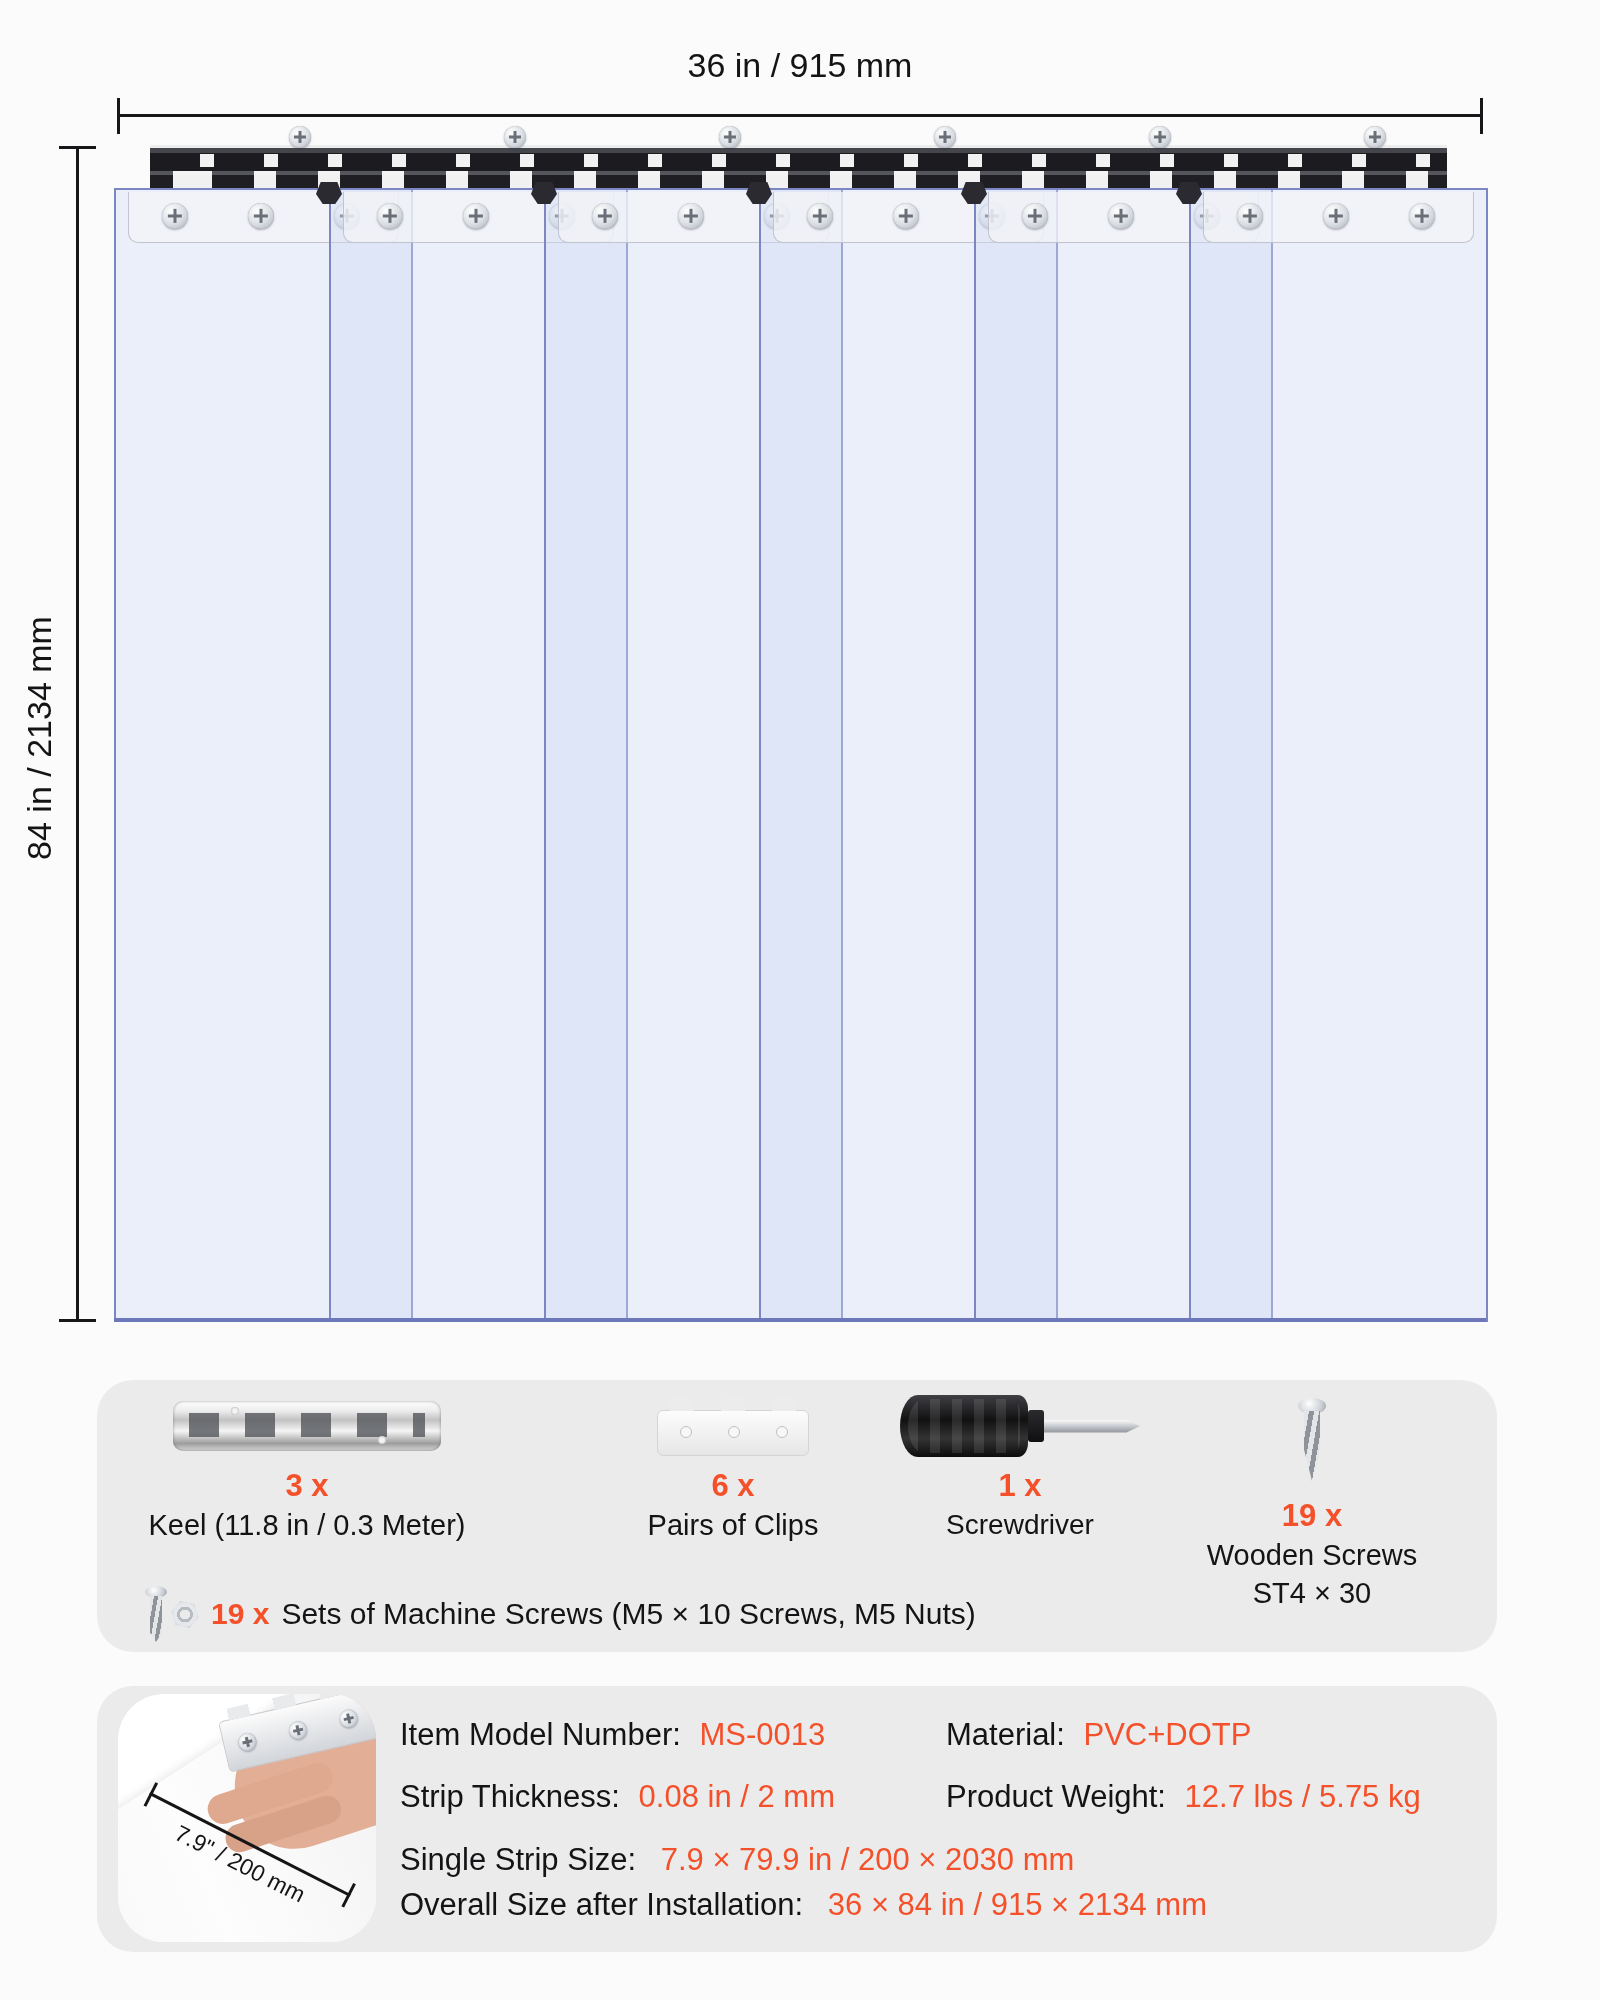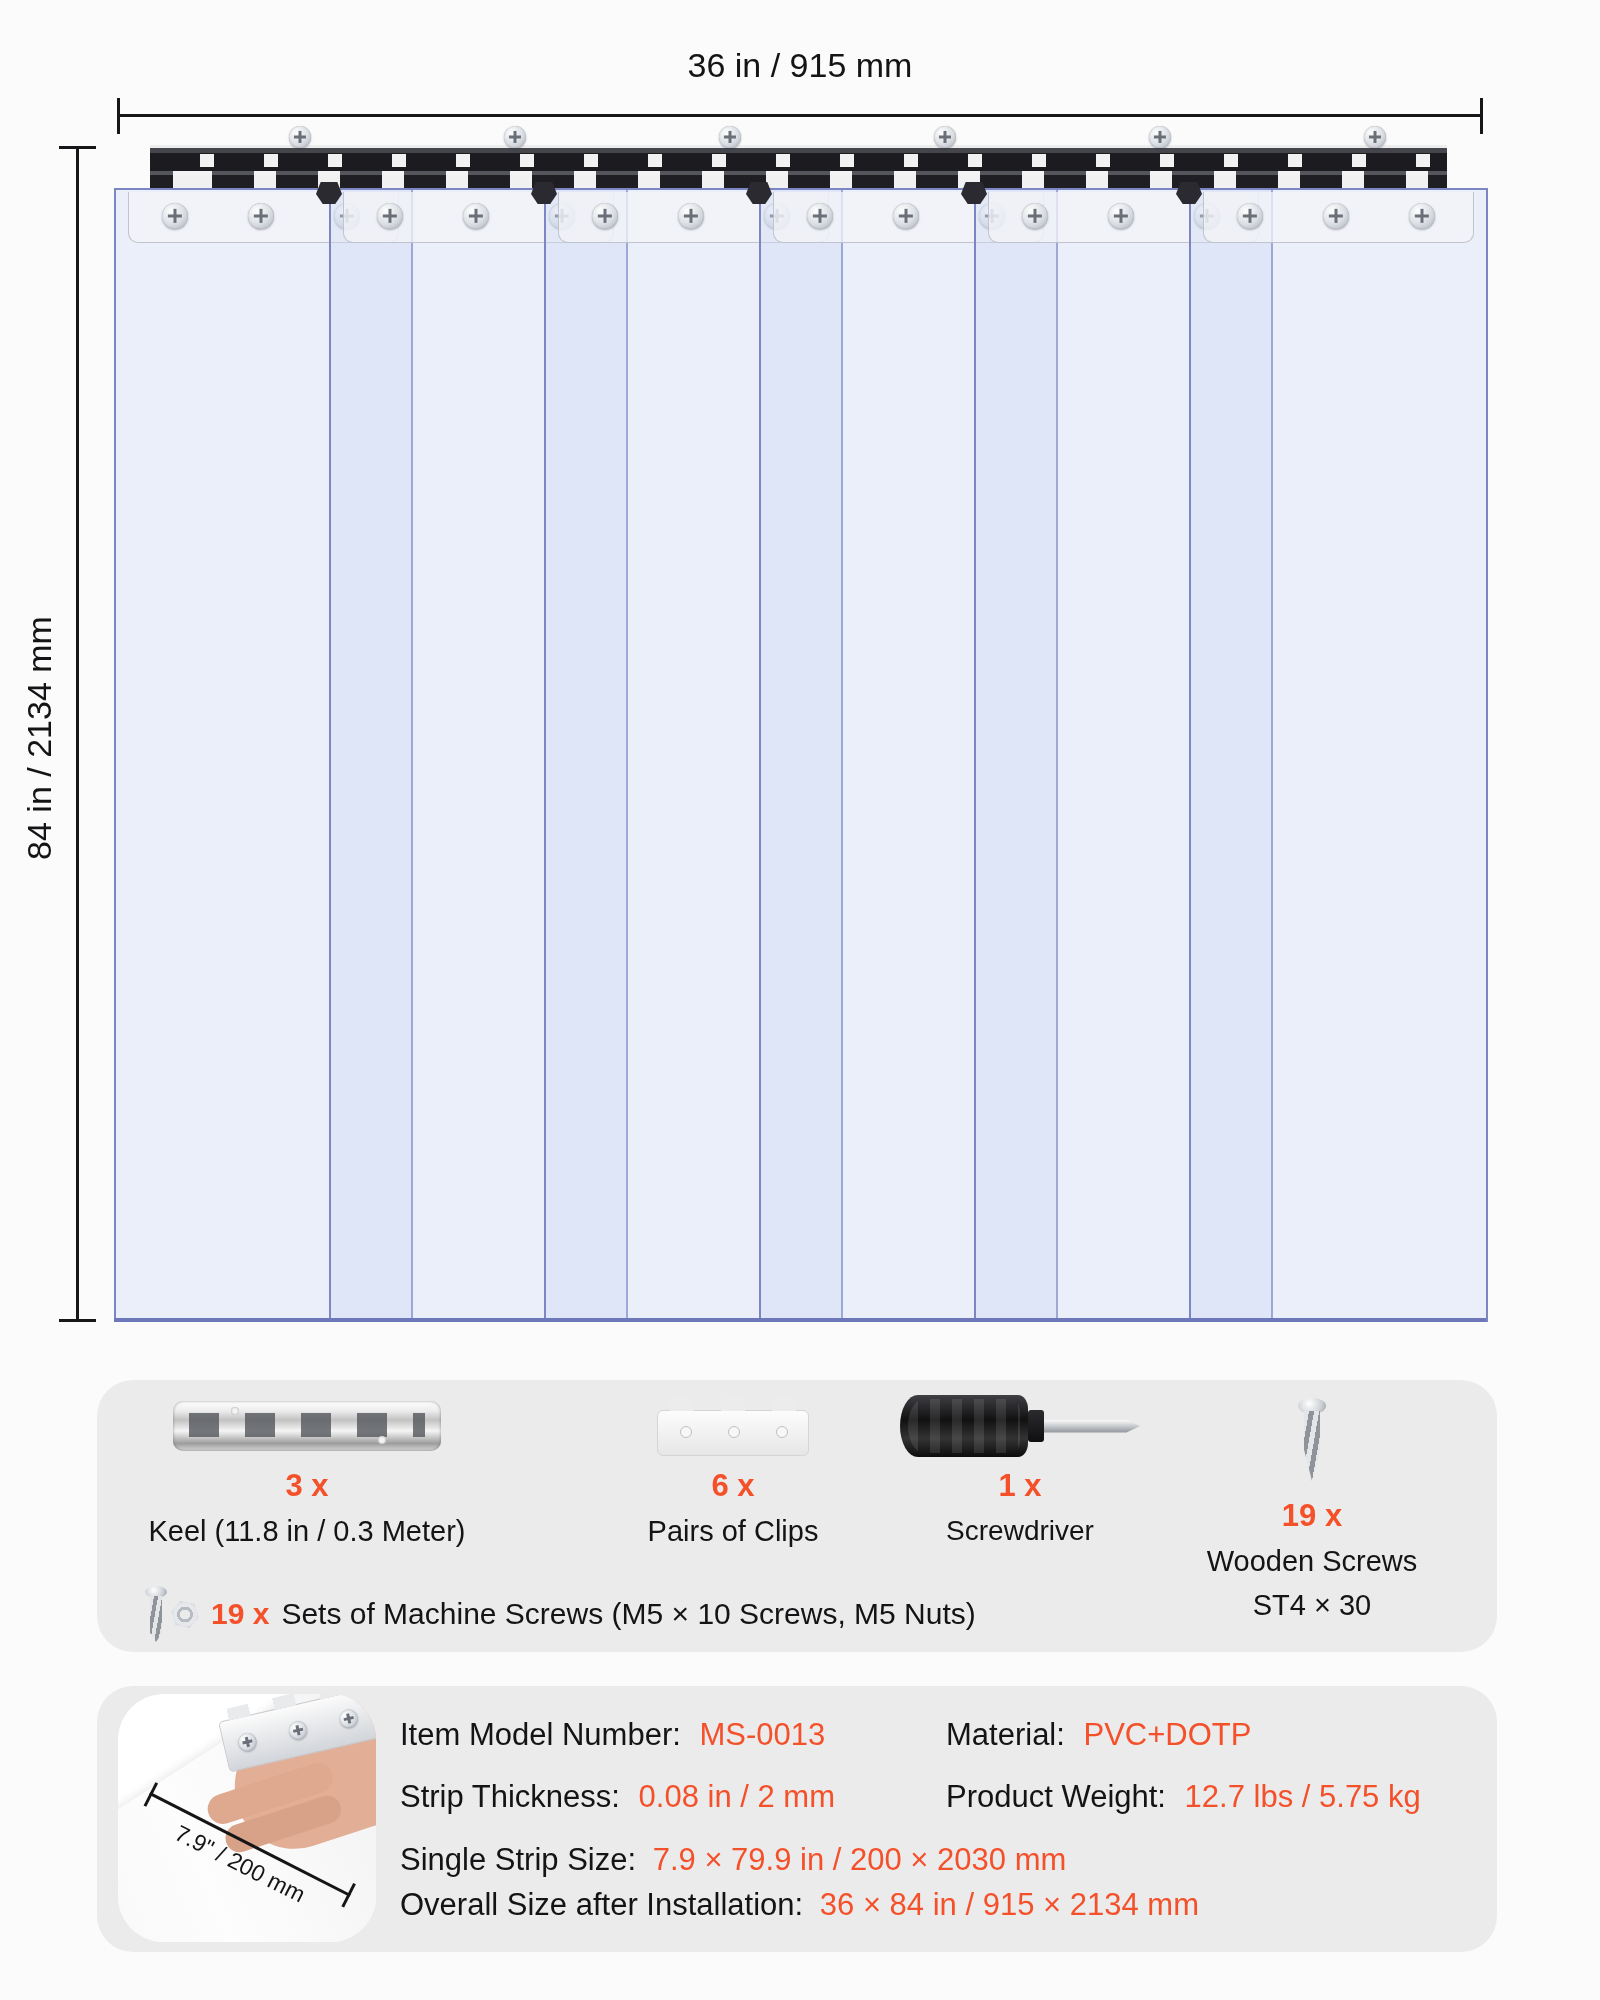--- a/index.html
+++ b/index.html
@@ -50,21 +50,21 @@
 
   
   .panel{position:absolute;left:97px;width:1400px;background:var(--panel-bg,#ebebeb);border-radius:36px;}
   .kit-panel{top:1380px;height:272px;}
   .spec-panel{top:1686px;height:266px;}
 
   .part-cell{position:absolute;top:12px;text-align:center;}
   .part-img{height:68px;display:flex;align-items:center;justify-content:center;position:relative;}
   .part-img.tall{height:98px;}
   .part-qty{font-size:31px;font-weight:bold;color:var(--accent,#f4502a);margin-top:8px;}
-  .part-name{font-size:29px;color:#141416;margin-top:11px;}
+  .part-name{font-size:29px;color:#141416;margin-top:5px;}
   .part-name.big{font-size:28px;}
 
   
   .keel-img{width:268px;height:50px;border-radius:10px;position:relative;overflow:hidden;
             background:linear-gradient(180deg,#ffffff,#ececec 20%,#c2c2c2 38%,#f5f5f5 60%,#9d9d9d 85%,#d8d8d8);
             box-shadow:inset 0 0 3px rgba(80,80,80,.6);}
   .keel-img::before{content:"";position:absolute;left:16px;right:16px;top:12px;height:24px;
             background:repeating-linear-gradient(90deg,rgba(80,83,88,.78) 0 30px,transparent 30px 56px);}
   .khole{position:absolute;width:8px;height:8px;border-radius:50%;background:#f4f4f4;
          box-shadow:inset 0 0 2px #8e8e8e;}
@@ -108,21 +108,21 @@
                background:repeating-linear-gradient(100deg,#e3e5e8 0 4px,#8f949b 4px 8px);
                clip-path:polygon(0 0,100% 0,100% 80%,50% 100%,0 80%);}
   .m-nut{display:inline-block;width:28px;height:25px;transform:rotate(12deg);
          clip-path:polygon(25% 0,75% 0,100% 50%,75% 100%,25% 100%,0 50%);
          background:radial-gradient(circle at 50% 50%,#ebebeb 0 5px,#b7bbc2 5px 8px,#e6e8eb 8px 60%,#a9aeb5);}
 
   
   .spec-row{position:absolute;left:303px;width:1080px;white-space:nowrap;font-size:31px;color:#141416;}
   .spec-pair2{position:absolute;left:546px;top:0;}
   .spec-val{color:var(--accent,#f4502a);font-weight:normal;margin-left:10px;}
-  .spec-val.wide{margin-left:8px;text-align:right;}
+  .spec-val.wide{margin-left:16px;text-align:right;}
 
   .thumb{position:absolute;left:21px;top:8px;width:258px;height:248px;background:#fff;
          border-radius:46px;overflow:hidden;}
   .sheet{position:absolute;left:-130px;top:60px;width:520px;height:300px;transform:rotate(-33deg);
          background:linear-gradient(100deg,#f3f3f3,#fdfdfd 45%,#eeeeee);
          box-shadow:0 -3px 9px rgba(0,0,0,.08);}
   .hand{position:absolute;right:-46px;top:16px;width:190px;height:128px;background:#e2ae95;
         border-radius:70px 70px 60px 60px;transform:rotate(-18deg);}
   .hand::before{content:"";position:absolute;left:-30px;top:50px;width:130px;height:30px;
         border-radius:16px;background:#dfa98f;}

